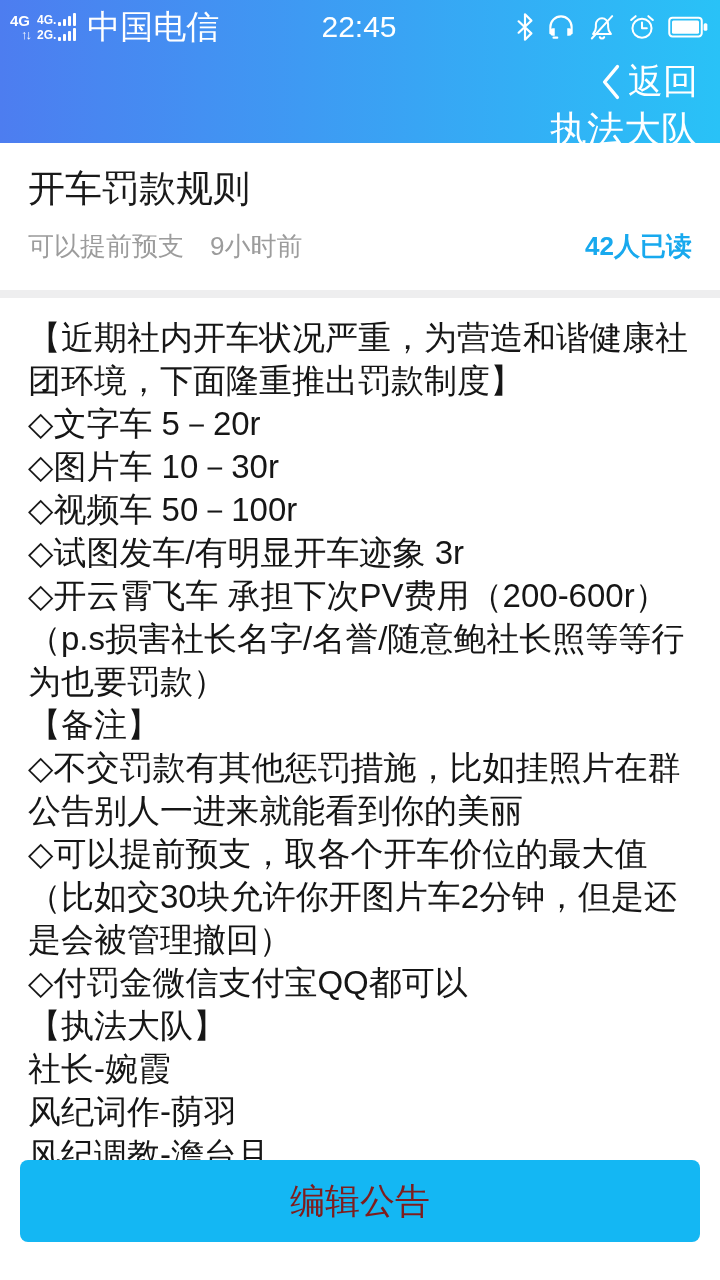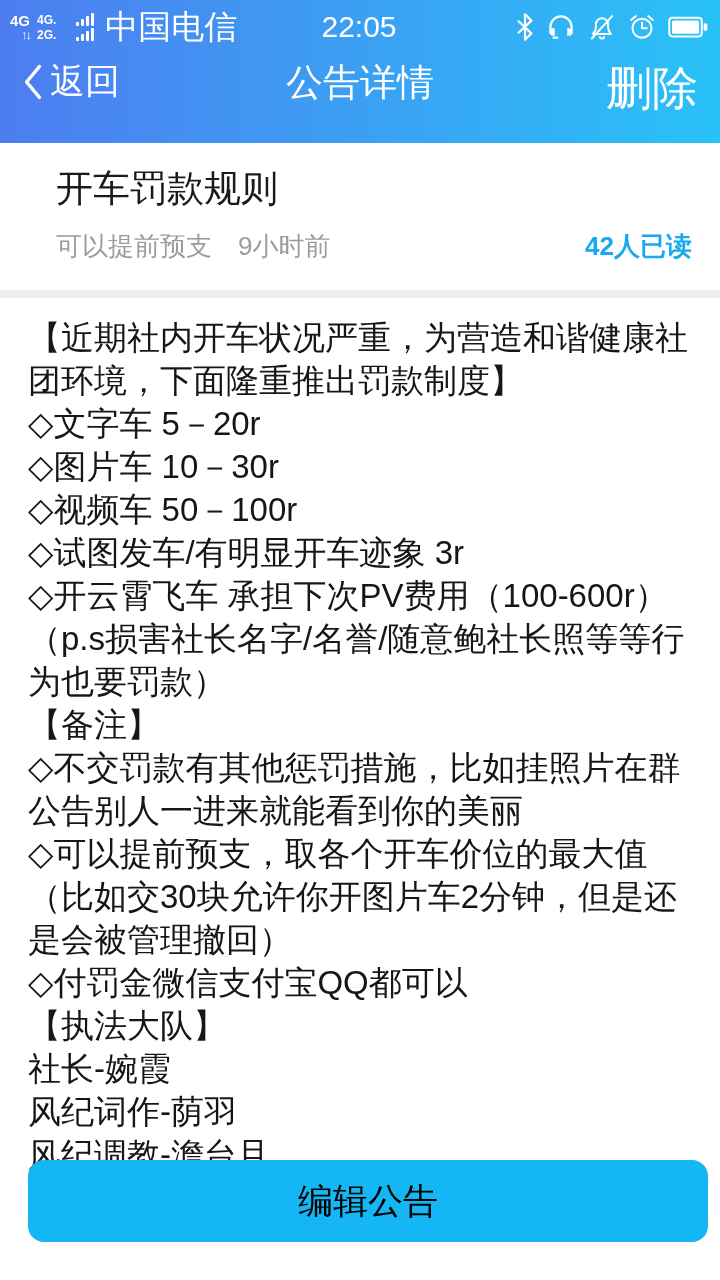--- a/index.html
+++ b/index.html
@@ -24,59 +24,59 @@
     color:#fff;
   }
   .status-bar{
     display:flex;align-items:center;height:46px;padding:8px 12px 0 10px;
   }
   .status-left{flex:1;display:flex;align-items:center;gap:7px;}
   .net-badge{display:flex;flex-direction:column;align-items:flex-end;line-height:1;}
   .net-badge .nt{font-size:15px;font-weight:bold;}
   .net-badge .na{font-size:13px;letter-spacing:-2px;}
   .sim-signals{display:flex;flex-direction:column;gap:2px;}
-  .sim{display:flex;align-items:flex-end;gap:20px;line-height:1;}
+  .sim{display:flex;align-items:flex-end;gap:2px;line-height:1;}
   .sim .sim-label{font-size:12px;font-weight:bold;}
   .bars{display:flex;align-items:flex-end;gap:2px;}
   .bars i{display:block;width:3px;background:#fff;border-radius:1px;}
   .bars i:nth-child(1){height:4px;}
   .bars i:nth-child(2){height:7px;}
   .bars i:nth-child(3){height:10px;}
   .bars i:nth-child(4){height:13px;}
   .carrier{font-size:33px;margin-left:4px;}
   .status-time{width:140px;text-align:center;font-size:30px;}
   .status-right{flex:1;display:flex;align-items:center;justify-content:flex-end;gap:12px;}
   .status-right svg{display:block;}
   
   .nav-bar{
     position:absolute;top:58px;left:0;width:720px;height:70px;
-    display:flex;align-items:flex-start;padding:0 22px;
+    display:flex;align-items:flex-end;padding:0 22px;flex-direction:column;
   }
   .nav-back{flex:1;display:flex;align-items:center;gap:6px;font-size:35px;color:#fff;cursor:pointer;}
   .nav-title{font-size:37px;color:#fff;}
   .nav-right{flex:1;display:flex;justify-content:flex-end;}
   .nav-delete{font-size:46px;color:#fff;cursor:pointer;}
   
   .meta{padding:24px 28px 0 28px;}
   .ann-title{font-size:37px;font-weight:500;color:#1a1a1a;line-height:44px;}
   .meta-row{display:flex;align-items:center;margin-top:18px;font-size:26px;color:var(--muted);}
   .meta-author{margin-right:26px;}
   .meta-read{margin-left:auto;color:var(--read-blue);cursor:pointer;font-weight:bold;}
   .divider{width:720px;height:8px;background:var(--divider);margin-top:26px;}
   
   .ann-body{
     padding:18px 28px 0 28px;
     font-size:33px;line-height:43px;color:#161616;
     white-space:pre-line;word-break:break-all;
   }
   
   .edit-btn{
-    position:absolute;left:28px;top:1160px;width:680px;height:82px;
-    background:var(--accent);border:none;border-radius:16px;
-    color:#000000;font-size:35px;font-family:inherit;
+    position:absolute;left:20px;top:1160px;width:680px;height:82px;
+    background:var(--accent);border:none;border-radius:8px;
+    color:#7f1d1d;font-size:35px;font-family:inherit;
     display:flex;align-items:center;justify-content:center;cursor:pointer;
   }
 </style>
 </head>
 <body>
 
 <div class="phone">
 
   <header class="topbar">
 
@@ -102,21 +102,21 @@
                 <i></i>
                 <i></i>
                 <i></i>
                 <i></i>
               </span>
           </div>
         </div>
         <span class="carrier">中国电信</span>
       </div>
 
-      <div class="status-time">22:05</div>
+      <div class="status-time">22:45</div>
 
       <div class="status-right">
         <span>
           <svg width="18" height="28" viewBox="0 0 14 22" fill="none" stroke="#fff" stroke-width="1.7" stroke-linecap="round" stroke-linejoin="round">
             <path d="M7 1 v20 M7 1 l5 5 L2 15.5 M7 21 l5-5 L2 6.5"></path>
           </svg>
         </span>
         <span>
           <svg width="30" height="28" viewBox="0 0 24 22" fill="none" stroke="#fff" stroke-width="1.7" stroke-linecap="round">
             <path d="M3.5 16 v-5 a8.5 8.5 0 0 1 17 0 v5"></path>
@@ -149,44 +149,44 @@
       </div>
     </div>
 
     <div class="nav-bar">
       <div class="nav-back">
         <svg width="22" height="36" viewBox="0 0 16 28" fill="none" stroke="#fff" stroke-width="2.6" stroke-linecap="round" stroke-linejoin="round">
           <path d="M13 2 L3 14 L13 26"></path>
         </svg>
         <span>返回</span>
       </div>
-      <div class="nav-title">公告详情</div>
+      <div class="nav-title">执法大队</div>
       <div class="nav-right">
         <span class="nav-delete">删除</span>
       </div>
     </div>
   </header>
 
-  <section class="meta" style="margin-top:143px;margin-left:28px;">
+  <section class="meta" style="margin-top:143px;">
     <h1 class="ann-title">开车罚款规则</h1>
     <div class="meta-row">
       <span class="meta-author">可以提前预支</span>
       <span class="meta-ago">9小时前</span>
       <span class="meta-read">42人已读</span>
     </div>
   </section>
 
   <div class="divider"></div>
 
   <article class="ann-body">【近期社内开车状况严重，为营造和谐健康社团环境，下面隆重推出罚款制度】
 ◇文字车 5－20r
 ◇图片车 10－30r
 ◇视频车 50－100r
 ◇试图发车/有明显开车迹象 3r
-◇开云霄飞车 承担下次PV费用（100-600r）
+◇开云霄飞车 承担下次PV费用（200-600r）
 （p.s损害社长名字/名誉/随意鲍社长照等等行为也要罚款）
 【备注】
 ◇不交罚款有其他惩罚措施，比如挂照片在群公告别人一进来就能看到你的美丽
 ◇可以提前预支，取各个开车价位的最大值
 （比如交30块允许你开图片车2分钟，但是还是会被管理撤回）
 ◇付罚金微信支付宝QQ都可以
 【执法大队】
 社长-婉霞
 风纪词作-荫羽
 风纪调教-澹台且</article>

